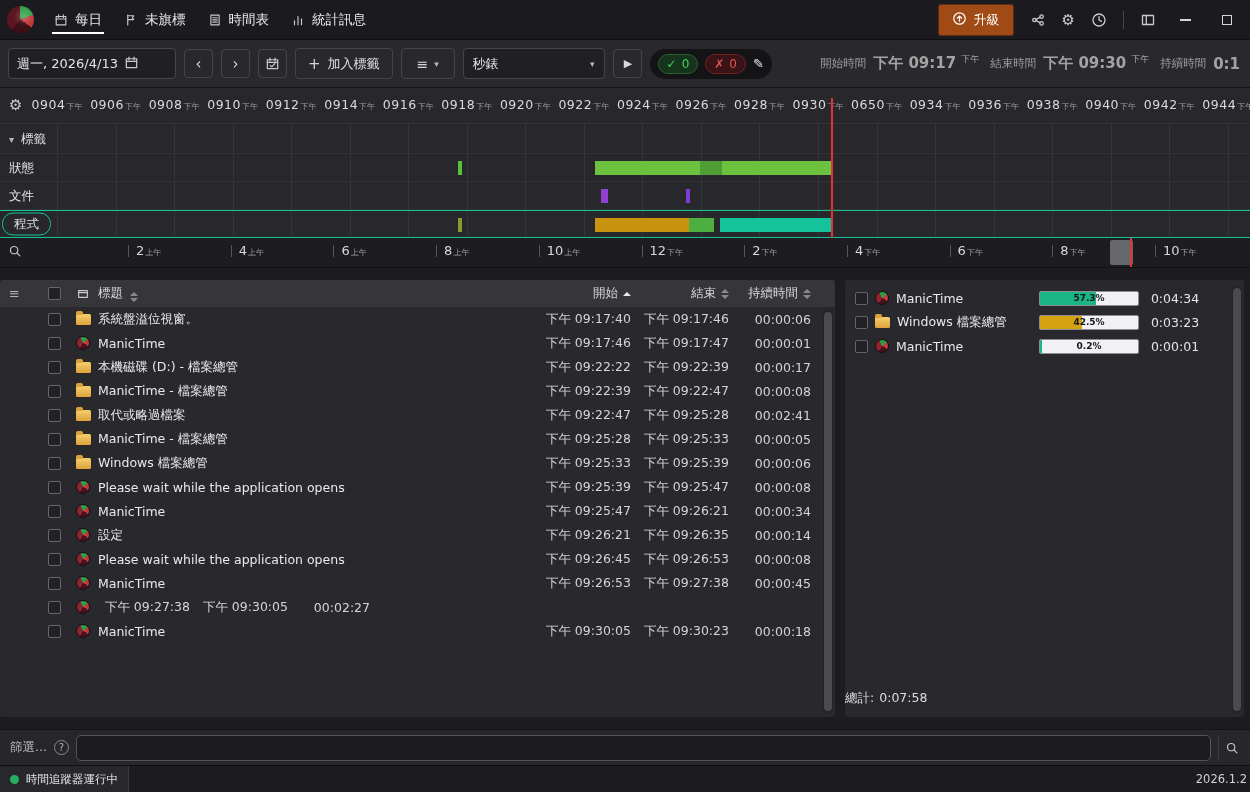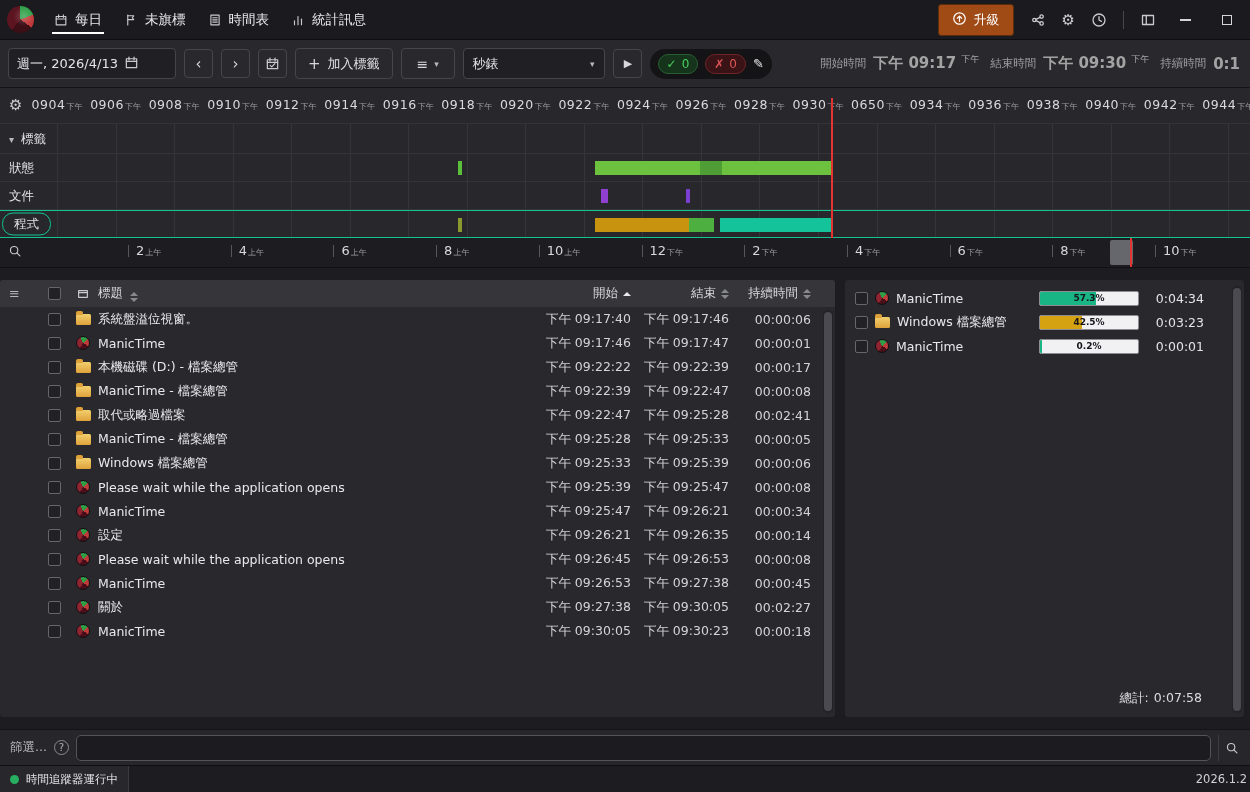--- a/index.html
+++ b/index.html
@@ -115,22 +115,22 @@
 .tri.down{border-top:4px solid #88888f}
 .tri.active{border-bottom-color:#eaeaee}
 .vscroll{position:absolute;right:2px;top:30px;bottom:4px;width:10px;background:#232327;border-radius:5px}
 .panel.right .vscroll{top:6px}
 .vscroll .thumb{position:absolute;left:1px;right:1px;top:2px;bottom:2px;background:#4a4a50;border-radius:4px}
 .srow{display:flex;align-items:center;height:24px;gap:7px;padding:0 40px 0 10px;font-size:12.5px}
 .sname{flex:1;color:#e9e9eb}
 .pbar{width:100px;height:15px;background:#f1f1f3;border:1px solid #8c8c92;border-radius:2px;position:relative;flex:none;overflow:hidden}
 .pfill{position:absolute;left:0;top:0;bottom:0}
 .plabel{position:absolute;inset:0;display:flex;align-items:center;justify-content:center;font-size:9px;color:#15151a;font-weight:bold}
-.sdur{width:58px;text-align:right;color:#e4e4e8}
-.total{margin-top:auto;padding:6px 42px 10px 0;font-size:12.5px;color:#dcdce0;display:flex;justify-content:flex-end;gap:5px}
+.sdur{width:58px;text-align:center;color:#e4e4e8}
+.total{margin-top:auto;padding:6px 42px 10px 0;font-size:12.5px;color:#dcdce0;display:flex;gap:5px}
 
 
 .filterbar{flex:0 0 36px;background:#27272b;border-top:1px solid #141417;display:flex;align-items:center;
  padding:0 6px 0 10px;gap:7px}
 .flabel{color:#b4b4ba;font-size:12.5px}
 .fhelp{width:15px;height:15px;border:1px solid #8a8a90;border-radius:50%;color:#b4b4ba;font-size:10px;
  display:flex;align-items:center;justify-content:center;flex:none}
 .finput{flex:1;height:26px;background:#1c1c20;border:1px solid #53535a;border-radius:5px;color:#e4e4e6;
  padding:0 9px;font-family:inherit;font-size:12.5px;outline:none}
 .fsearch{width:26px;height:26px;display:flex;align-items:center;justify-content:center;border-left:1px solid #3c3c42}
@@ -617,21 +617,20 @@
             <span class="c-dur tval">00:00:45</span>
           </div>
           <div class="trow">
             <span class="r-first"></span>
             <span class="c-cb">
               <span class="cbx"></span>
             </span>
             <span class="c-ic">
               <span class="mticon"></span>
             </span>
-            <span class="c-title rtit">關於</span>
             <span class="c-start tval">下午 09:27:38</span>
             <span class="c-end tval">下午 09:30:05</span>
             <span class="c-dur tval">00:02:27</span>
           </div>
           <div class="trow">
             <span class="r-first"></span>
             <span class="c-cb">
               <span class="cbx"></span>
             </span>
             <span class="c-ic">

